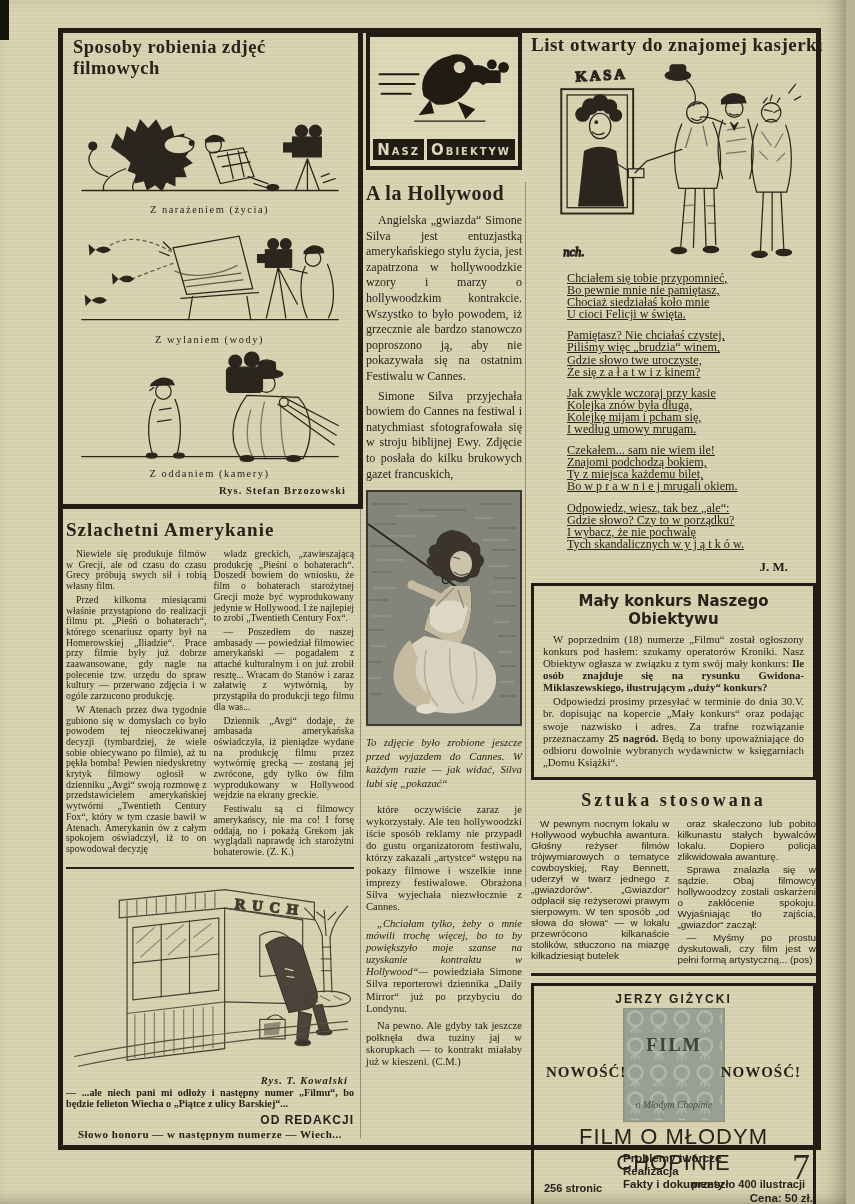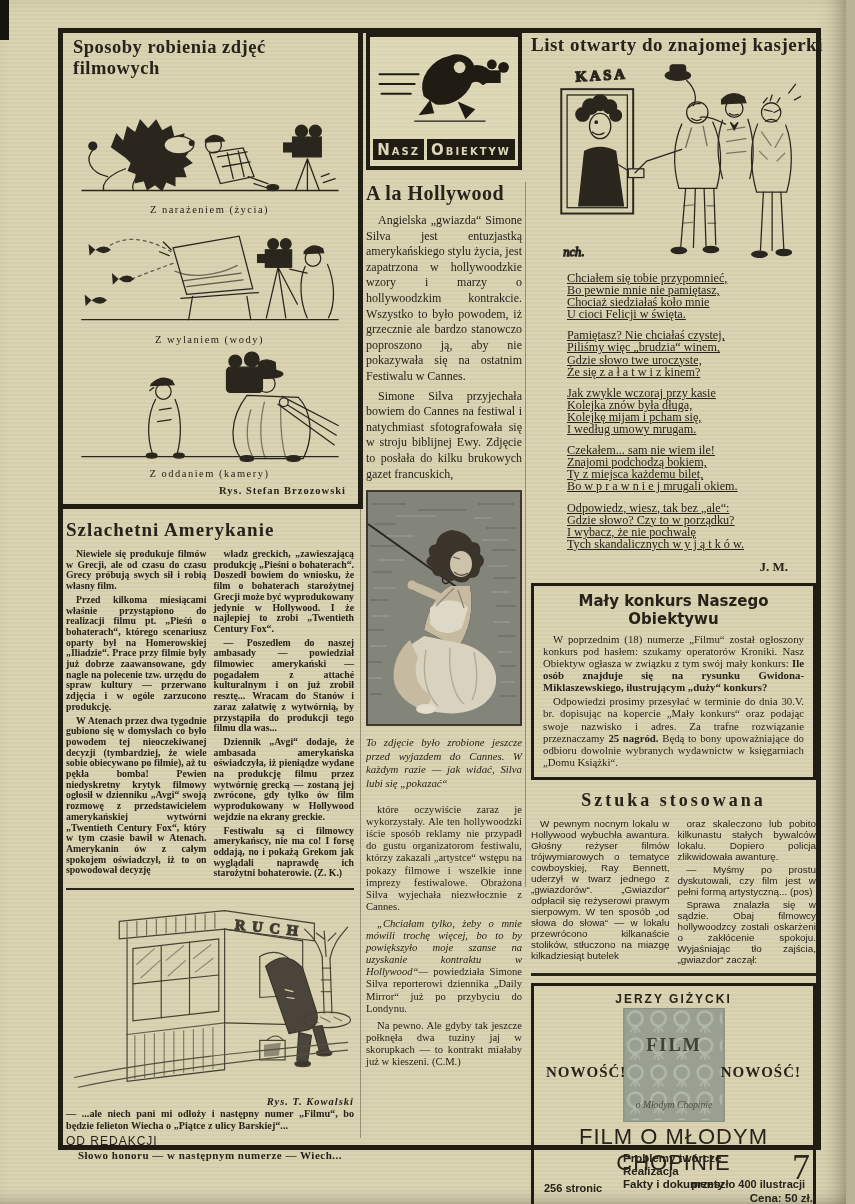--- a/index.html
+++ b/index.html
@@ -21,28 +21,28 @@
   #col-mid{left:366px;top:33px;width:156px;}
   #col-right{left:531px;top:34px;width:285px;}
 
   
   .cartoon-box{border-right:5px solid #211d15;border-bottom:5px solid #211d15;margin:-1px -9px 10px -3px;padding:2px 8px 6px 6px;}
   .box-title{font-weight:bold;font-size:18.5px;letter-spacing:.5px;margin:2px 0 6px 4px;}
   .cartoon{display:block;margin:0 auto;}
   .cap{font-size:10.5px;text-align:center;letter-spacing:1.5px;margin:1px 0 6px;}
   .credit{font-size:10.5px;font-weight:bold;text-align:right;letter-spacing:1px;margin:0 4px 2px 0;}
   .art-title{font-weight:bold;font-size:19px;letter-spacing:1px;margin:8px 0 8px;}
-  .two-cols{display:flex;gap:7px;font-weight:bold;}
+  .two-cols{display:flex;gap:7px;}
   .two-cols > div{flex:1;}
   .art p{font-size:9.8px;line-height:10.7px;text-align:justify;text-indent:10px;margin:0 0 3px;}
   .art p:first-child{margin-top:0;}
   .rule{height:2px;background:#27221a;margin:6px 0 6px;}
-  .kiosk-credit{font-size:10.5px;font-style:italic;font-weight:bold;text-align:right;margin:0 0 1px 0;letter-spacing:1px;}
+  .kiosk-credit{font-size:10.5px;font-style:italic;font-weight:bold;text-align:right;margin:0 6px 1px 0;letter-spacing:1px;}
   .dialogue{font-size:10.2px;line-height:11.5px;font-weight:bold;margin:0 0 3px;text-align:justify;}
-  .od-title{font-size:12px;font-weight:normal;text-align:left;font-family:"Liberation Sans",sans-serif;margin:2px 0 1px;letter-spacing:1px;}
+  .od-title{font-size:12px;font-weight:bold;text-align:right;font-family:"Liberation Sans",sans-serif;margin:2px 0 1px;letter-spacing:1px;}
   .od-text{font-size:11px;font-weight:bold;text-align:center;margin:0 0 4px;letter-spacing:.5px;}
 
   
   .logo-box{border:4px solid #211d15;padding:4px 4px 6px;margin-bottom:12px;background:rgba(236,230,200,.25);}
   .logo-chips{display:flex;gap:3px;justify-content:center;margin-top:10px;}
   .chip{background:#201c14;color:#ddd7b8;font-family:"DejaVu Sans",sans-serif;font-weight:bold;font-size:10px;letter-spacing:2px;padding:2px 4px 1px;text-transform:uppercase;}
   .chip::first-letter{font-size:15px;}
   .mid-title{font-weight:bold;font-size:20px;margin:6px 0 8px;letter-spacing:.5px;}
   .mid-art p{font-size:12px;line-height:15.6px;text-align:justify;text-indent:12px;margin:0 0 4px;}
   .photo-fig{margin:8px 0 6px;}
@@ -410,22 +410,22 @@
       <p><span>Odpowiedzi prosimy przesyłać w terminie do dnia 30.V. br. dopisując na kopercie „Mały konkurs“ oraz podając swoje nazwisko i adres. Za trafne rozwiązanie przeznaczamy </span><span class="b">25 nagród.</span><span> Będą to bony upoważniające do odbioru dowolnie wybranych wydawnictw w księgarniach „Domu Książki“.</span></p>
     </div>
 
     <div class="sz-title">Sztuka stosowana</div>
     <div class="sz-cols">
       <div>
           <p>W pewnym nocnym lokalu w Hollywood wybuchła awantura. Głośny reżyser filmów trójwymiarowych o tematyce cowboyskiej, Ray Bennett, uderzył w twarz jednego z „gwiazdorów“. „Gwiazdor“ odpłacił się reżyserowi prawym sierpowym. W ten sposób „od słowa do słowa“ — w lokalu przewrócono kilkanaście stolików, stłuczono na miazgę kilkadziesiąt butelek</p>
         </div>
       <div>
           <p>oraz skaleczono lub pobito kilkunastu stałych bywalców lokalu. Dopiero policja zlikwidowała awanturę.</p>
+          <p>Sprawa znalazła się w sądzie. Obaj filmowcy hollywoodzcy zostali oskarżeni o zakłócenie spokoju. Wyjaśniając tło zajścia, „gwiazdor“ zaczął:</p>
           <p>— Myśmy po prostu dyskutowali, czy film jest w pełni formą artystyczną... (pos)</p>
-          <p>Sprawa znalazła się w sądzie. Obaj filmowcy hollywoodzcy zostali oskarżeni o zakłócenie spokoju. Wyjaśniając tło zajścia, „gwiazdor“ zaczął:</p>
         </div>
     </div>
     <div class="rule2"></div>
 
     <div class="ad-box">
       <div class="ad-author">JERZY GIŻYCKI</div>
       <svg class="ad-cover" width="102" height="114" viewBox="0 0 104 118">
         <defs>
           <pattern id="pw" width="24" height="28" patternUnits="userSpaceOnUse">
             <circle cx="12" cy="11" r="7.5" fill="none" stroke="#b4bcaa" stroke-width="2.4"></circle>

